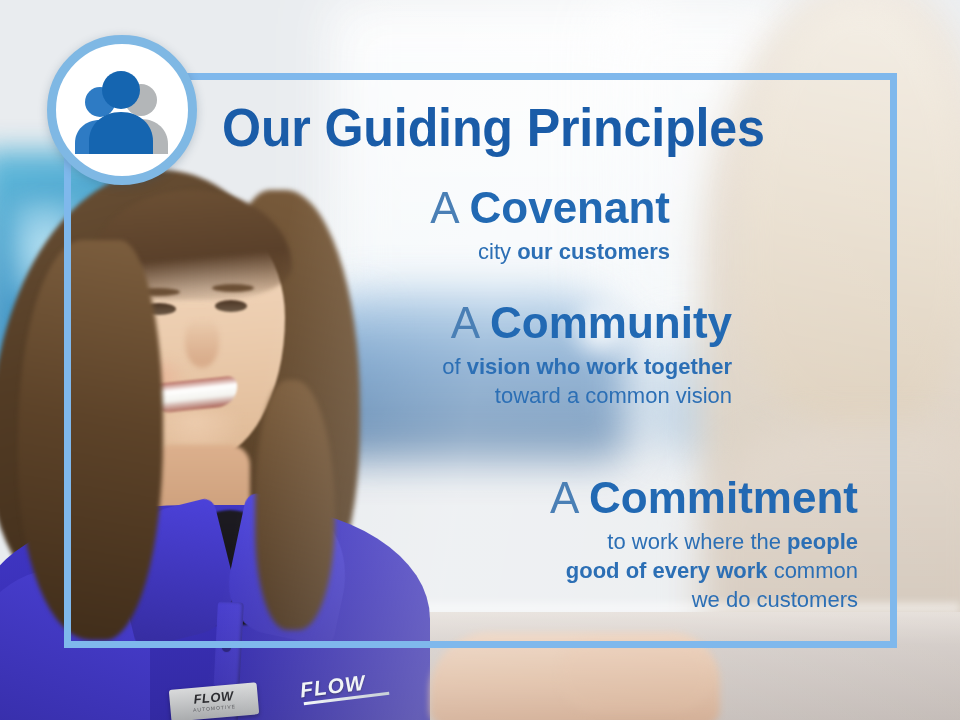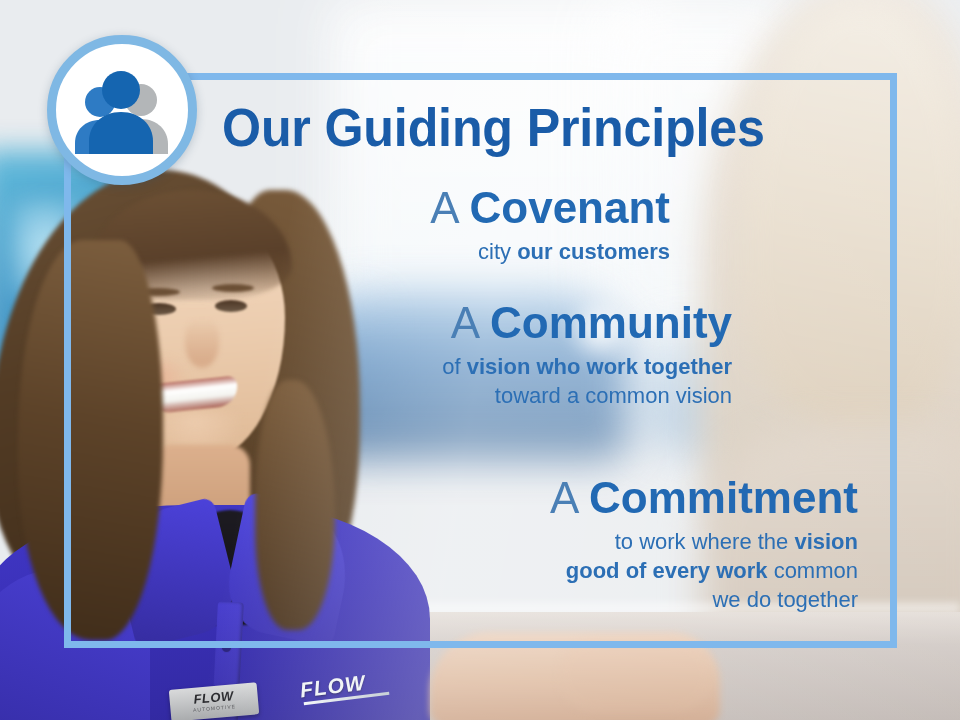--- a/index.html
+++ b/index.html
@@ -282,19 +282,19 @@
         <div><span>toward a common vision</span></div>
       </div>
   </div>
 
   <div class="block b3">
     <div class="head">
       <span class="art">A </span>
       <span class="key">Commitment</span>
     </div>
     <div class="sub">
-        <div><span>to work where the </span><b>vision</b></div>
+        <div><span>to work where the </span><b>people</b></div>
         <div><b>good of every work</b><span> common</span></div>
-        <div><span>we do together</span></div>
+        <div><span>we do customers</span></div>
       </div>
   </div>
 
 </div>
 
 </body></html>

